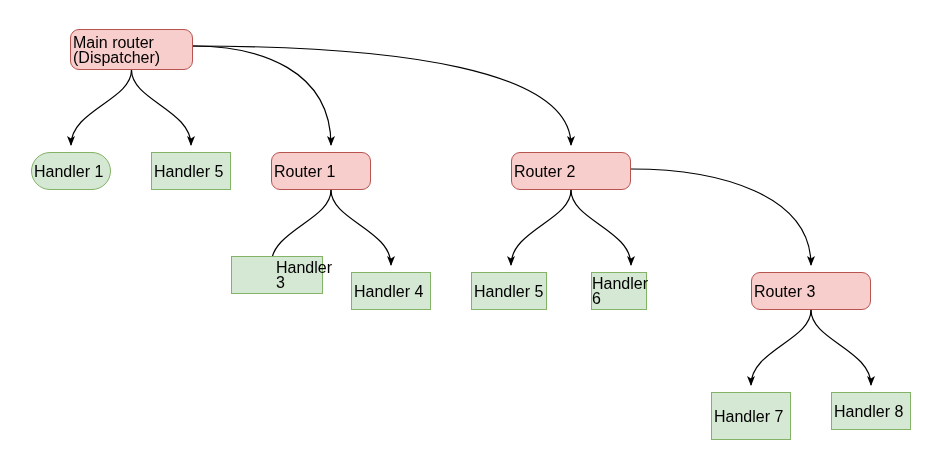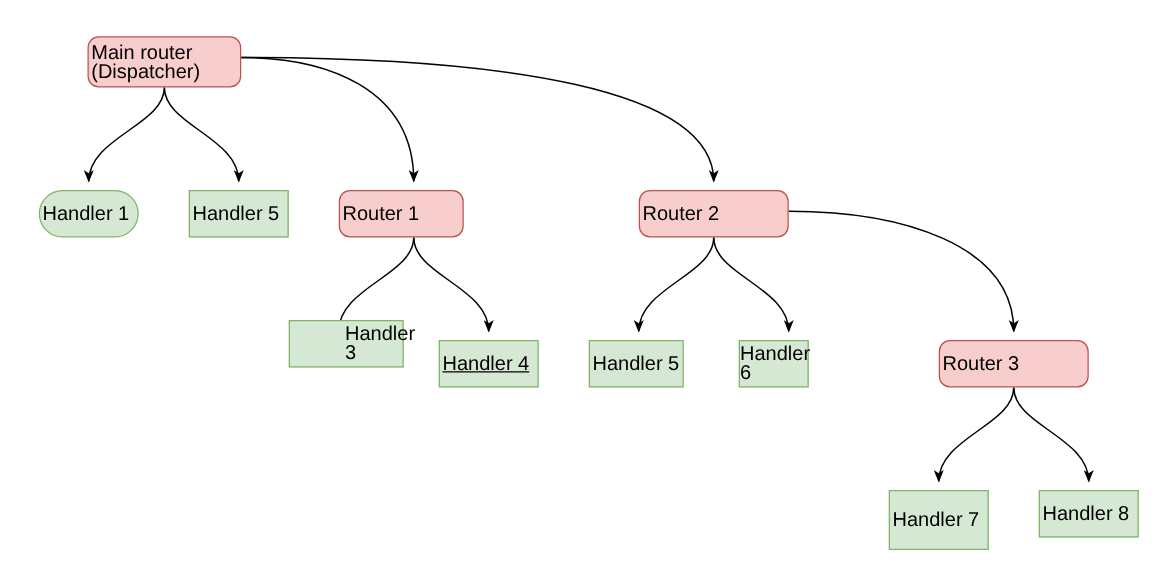--- a/index.html
+++ b/index.html
@@ -80,21 +80,21 @@
   </svg>
 
   <div id="node-layer">
       <div class="node router" style="left: 70px; top: 29px; width: 123px; height: 41px;"><span class="node-label">Main router
 (Dispatcher)</span></div>
       <div class="node handler" style="left: 31px; top: 152px; width: 80px; height: 38px; border-radius: 19px;"><span class="node-label">Handler 1</span></div>
       <div class="node handler" style="left: 151px; top: 152px; width: 80px; height: 38px;"><span class="node-label">Handler 5</span></div>
       <div class="node router" style="left: 271px; top: 152px; width: 100px; height: 38px;"><span class="node-label">Router 1</span></div>
       <div class="node router" style="left: 511px; top: 152px; width: 120px; height: 38px;"><span class="node-label">Router 2</span></div>
       <div class="node handler" style="left: 231px; top: 256px; width: 92px; height: 38px; padding-left: 44px;"><span class="node-label">Handler 3</span></div>
-      <div class="node handler" style="left: 351px; top: 272px; width: 80px; height: 38px; text-decoration: underline;"><span class="node-label">Handler 4</span></div>
+      <div class="node handler" style="left: 351px; top: 272px; width: 80px; height: 38px;"><span class="node-label">Handler 4</span></div>
       <div class="node handler" style="left: 471px; top: 272px; width: 76px; height: 38px;"><span class="node-label">Handler 5</span></div>
       <div class="node handler" style="left: 591px; top: 272px; width: 56px; height: 38px;"><span class="node-label">Handler 6</span></div>
       <div class="node router" style="left: 751px; top: 272px; width: 120px; height: 38px;"><span class="node-label">Router 3</span></div>
       <div class="node handler" style="left: 711px; top: 392px; width: 80px; height: 48px;"><span class="node-label">Handler 7</span></div>
       <div class="node handler" style="left: 831px; top: 392px; width: 80px; height: 38px;"><span class="node-label">Handler 8</span></div>
     </div>
 
 </div>
 
 </body></html>

